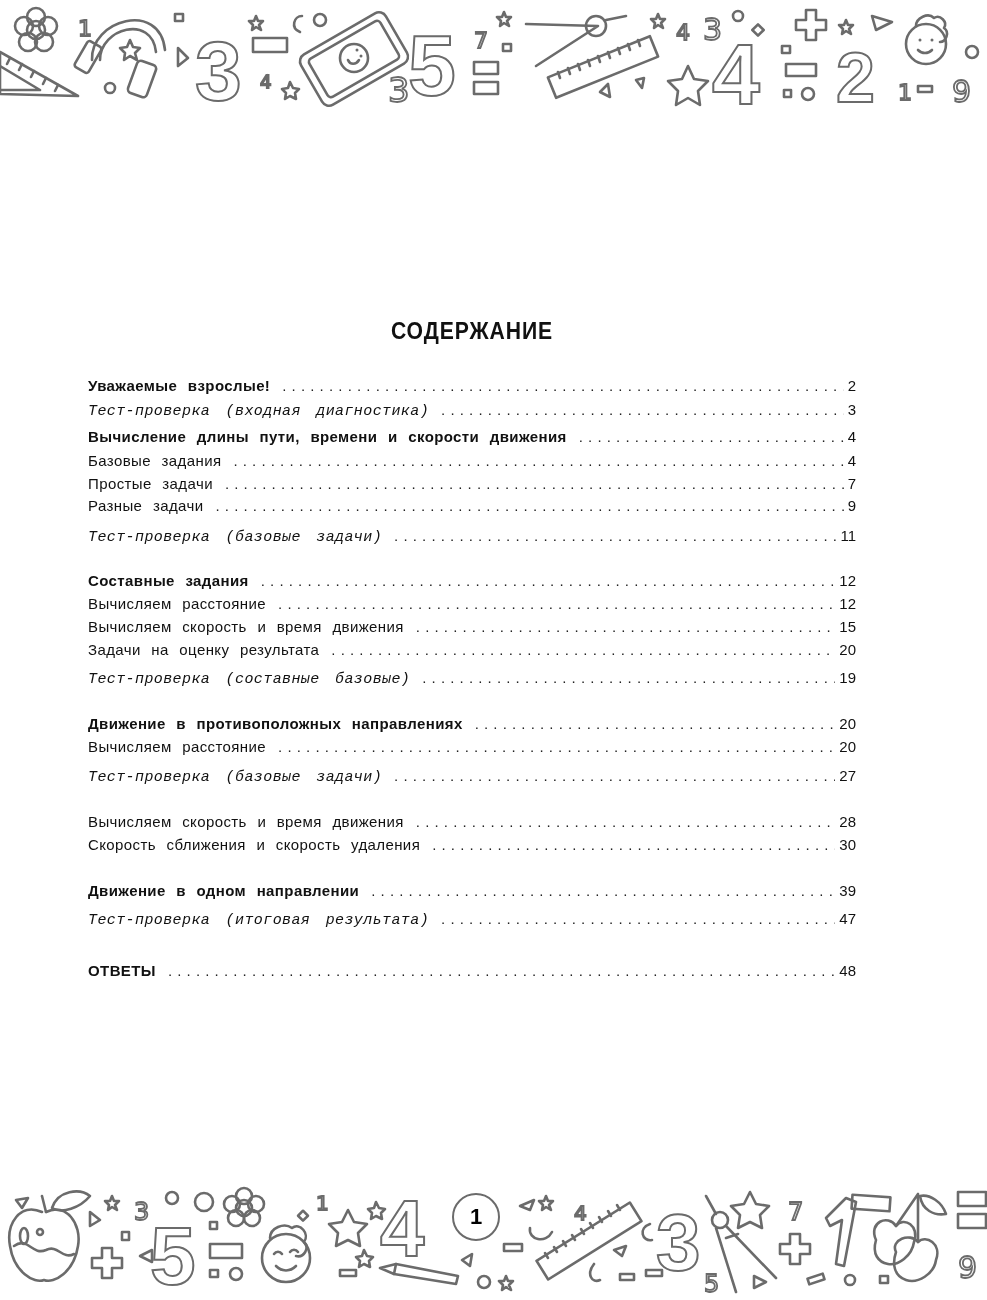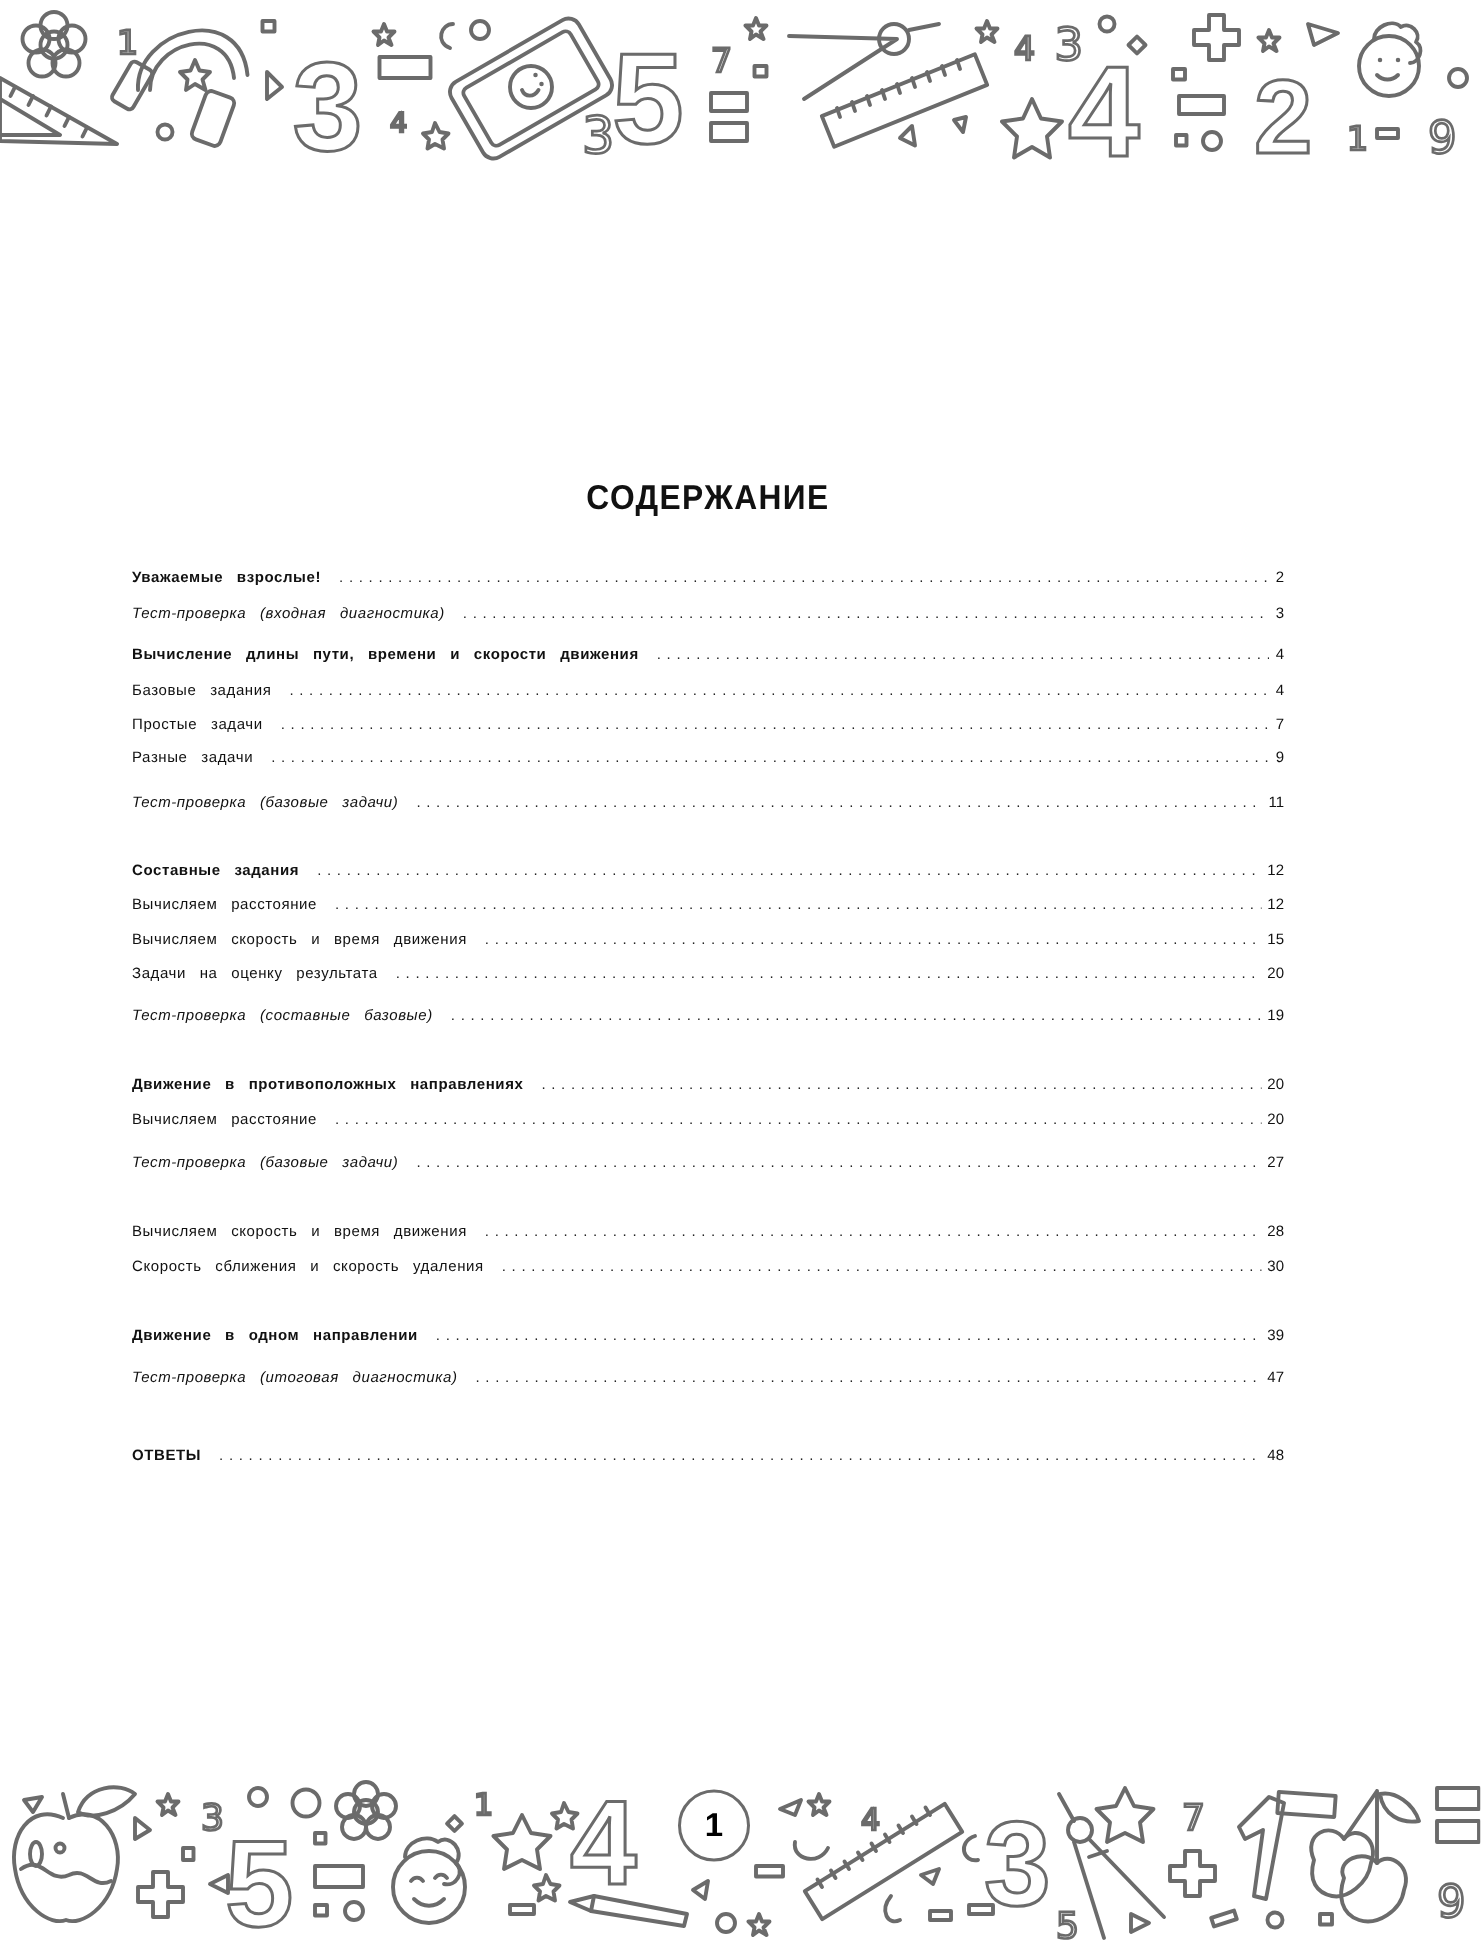--- a/index.html
+++ b/index.html
@@ -11,24 +11,24 @@
     .band-bottom { top: 1180px; height: 120px; }
     .doodle { fill: none; stroke: #6b6b6b; stroke-width: 2.6; stroke-linecap: round; stroke-linejoin: round; }
     .doodle-text { fill: none; stroke: #6b6b6b; stroke-width: 2; font-family: "Liberation Sans", sans-serif; }
     .doodle-thin { fill: none; stroke: #6b6b6b; stroke-width: 1.8; font-family: "DejaVu Sans", sans-serif; }
 
     .title { position: absolute; top: 318px; left: 0; width: 944px; text-align: center;
              font-weight: bold; font-size: 23px; letter-spacing: 1px; transform: scaleX(0.92); transform-origin: 472px 0; }
 
     .toc { position: absolute; left: 88px; top: 372px; width: 768px; }
     .row { position: absolute; left: 0; width: 768px; height: 24px; display: flex; align-items: baseline;
-           font-size: 10px; line-height: 24px; word-spacing: 6px; }
+           font-size: 15px; line-height: 24px; word-spacing: 6px; }
     .row .label { white-space: nowrap; letter-spacing: 0.4px; }
     .row.bold .label { font-weight: bold; }
-    .row.italic .label { font-style: italic; }
+    .row.italic .label { font-style: italic; font-family: Liberation Mono, monospace; }
     .row .dots { flex: 1; overflow: hidden; white-space: nowrap; margin: 0 4px 0 12px;
                  letter-spacing: 4.5px; color: #222; }
     .row .dots::before { content: ". . . . . . . . . . . . . . . . . . . . . . . . . . . . . . . . . . . . . . . . . . . . . . . . . . . . . . . . . . . . . . . . . . . . . . . . . . . . . . . . . . . . . . . . . . . . . . . . . . . . . . . . . . . . . . . ."; letter-spacing: 0; word-spacing: 1px; }
     .row .page { white-space: nowrap; text-align: right; }
 
     .page-num { position: absolute; left: 452px; top: 1193px; width: 48px; height: 48px; border: 2.6px solid #6b6b6b;
                 border-radius: 50%; box-sizing: border-box; display: flex; align-items: center; justify-content: center;
                 font-weight: bold; font-size: 22px; color: #000; background: #fff; }
   </style>
 </head>
@@ -237,21 +237,21 @@
       <span class="label">Скорость сближения и скорость удаления</span>
       <span class="dots"></span>
       <span class="page">30</span>
     </div>
   <div class="row bold" style="top:507px">
       <span class="label">Движение в одном направлении</span>
       <span class="dots"></span>
       <span class="page">39</span>
     </div>
   <div class="row italic" style="top:535px">
-      <span class="label">Тест-проверка (итоговая диагностика)</span>
+      <span class="label">Тест-проверка (итоговая результата)</span>
       <span class="dots"></span>
       <span class="page">47</span>
     </div>
   <div class="row bold" style="top:587px">
       <span class="label">ОТВЕТЫ</span>
       <span class="dots"></span>
       <span class="page">48</span>
     </div>
 </div>
 

